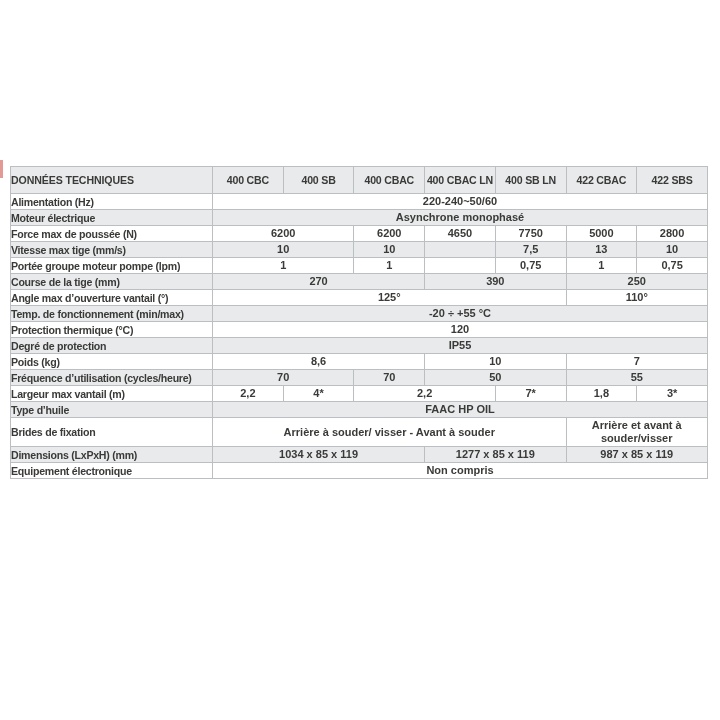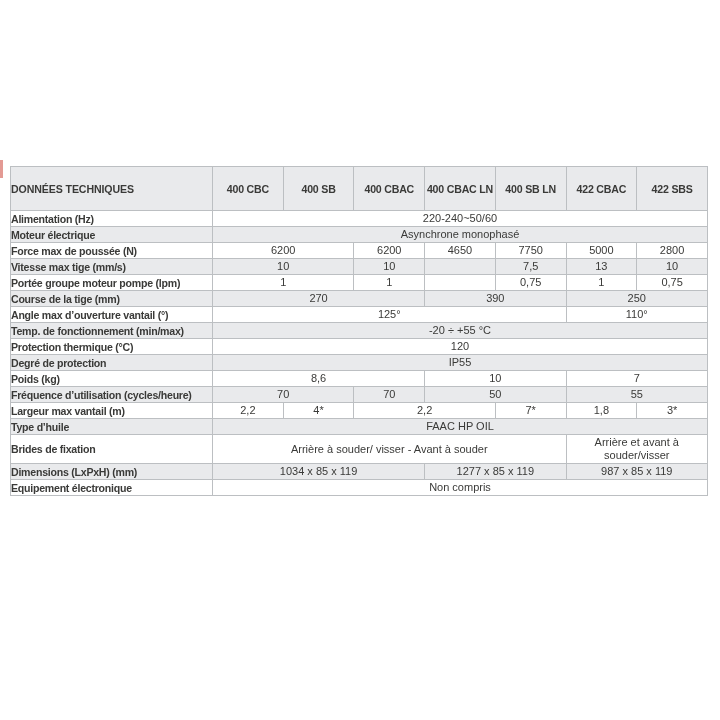--- a/index.html
+++ b/index.html
@@ -32,21 +32,21 @@
     border-collapse: collapse;
     table-layout: fixed;
   }
   table.spec th,
   table.spec td {
     border: 1px solid #bcbfc2;
     padding: 0;
     vertical-align: middle;
     overflow: hidden;
   }
-  thead tr { height: 44px; background: #e9eaec; }
+  thead tr { height: 27px; background: #e9eaec; }
   tbody tr { height: 16px; }
   tbody tr:nth-child(odd)  { background: #ffffff; }
   tbody tr:nth-child(even) { background: #e9eaec; }
   tbody tr.tall { height: 29px; }
   .title-cell {
     text-align: left;
     font-weight: bold;
     font-size: 10.6px;
     letter-spacing: -0.1px;
     padding: 0 4px 0 7px;
@@ -63,21 +63,21 @@
   .label-cell {
     text-align: left;
     font-weight: bold;
     font-size: 10.6px;
     letter-spacing: -0.25px;
     padding: 0 3px 0 7px;
     white-space: nowrap;
   }
   .value-cell {
     text-align: center;
-    font-weight: normal;
+    font-weight: bold;
     font-size: 11px;
     line-height: 1.15;
     padding: 0 2px;
   }
 </style>
 </head>
 <body>
 
 <div class="page">
   <div class="red-sliver"></div>

